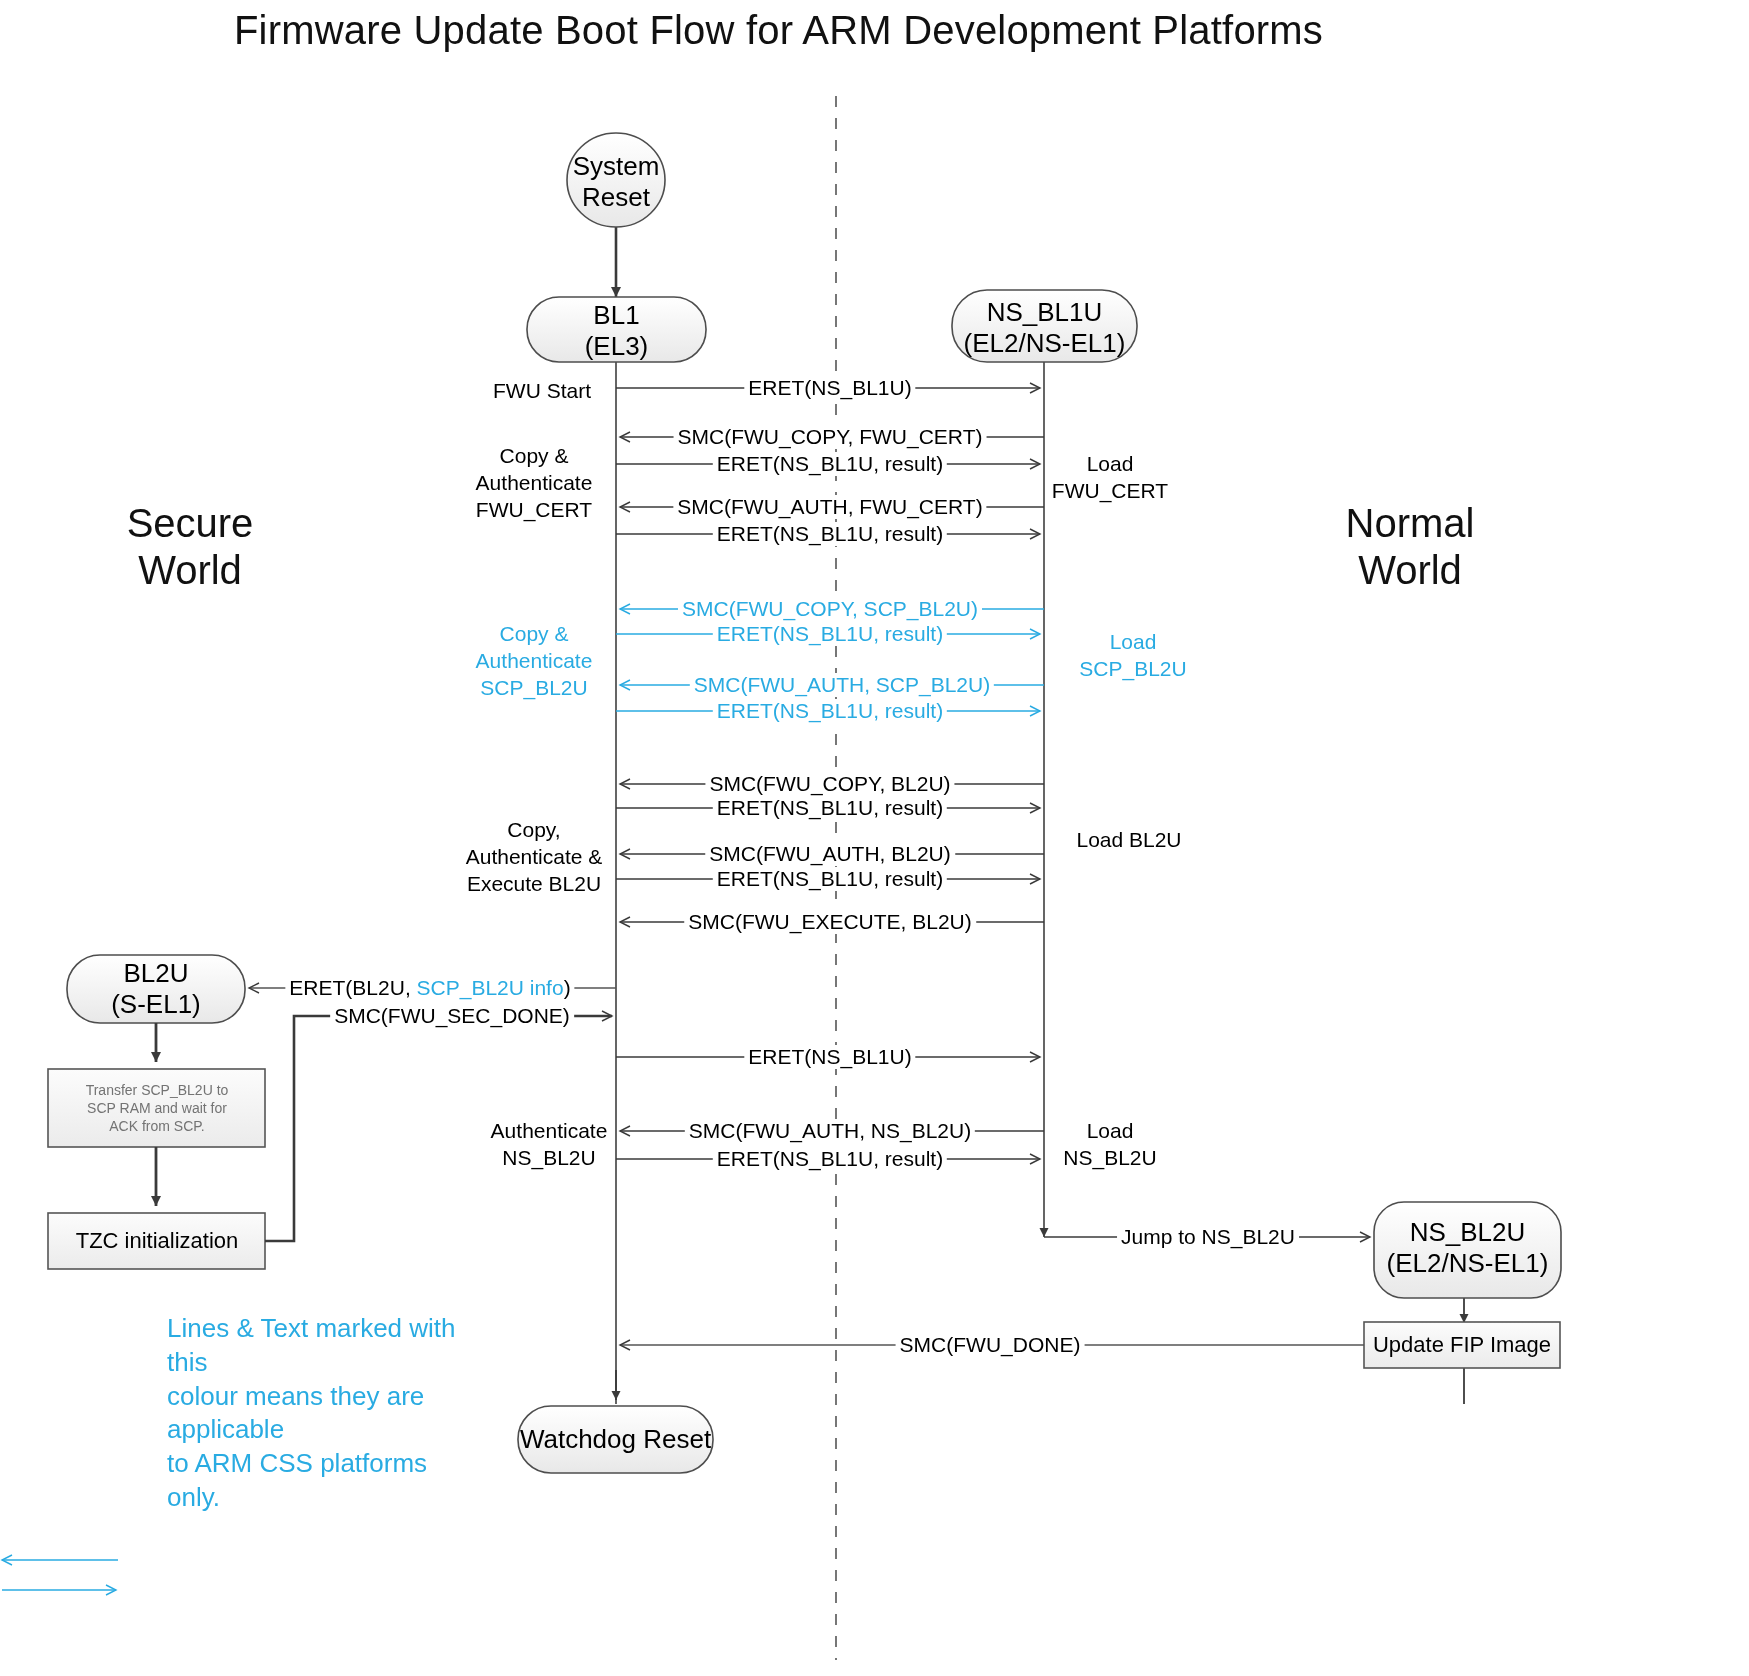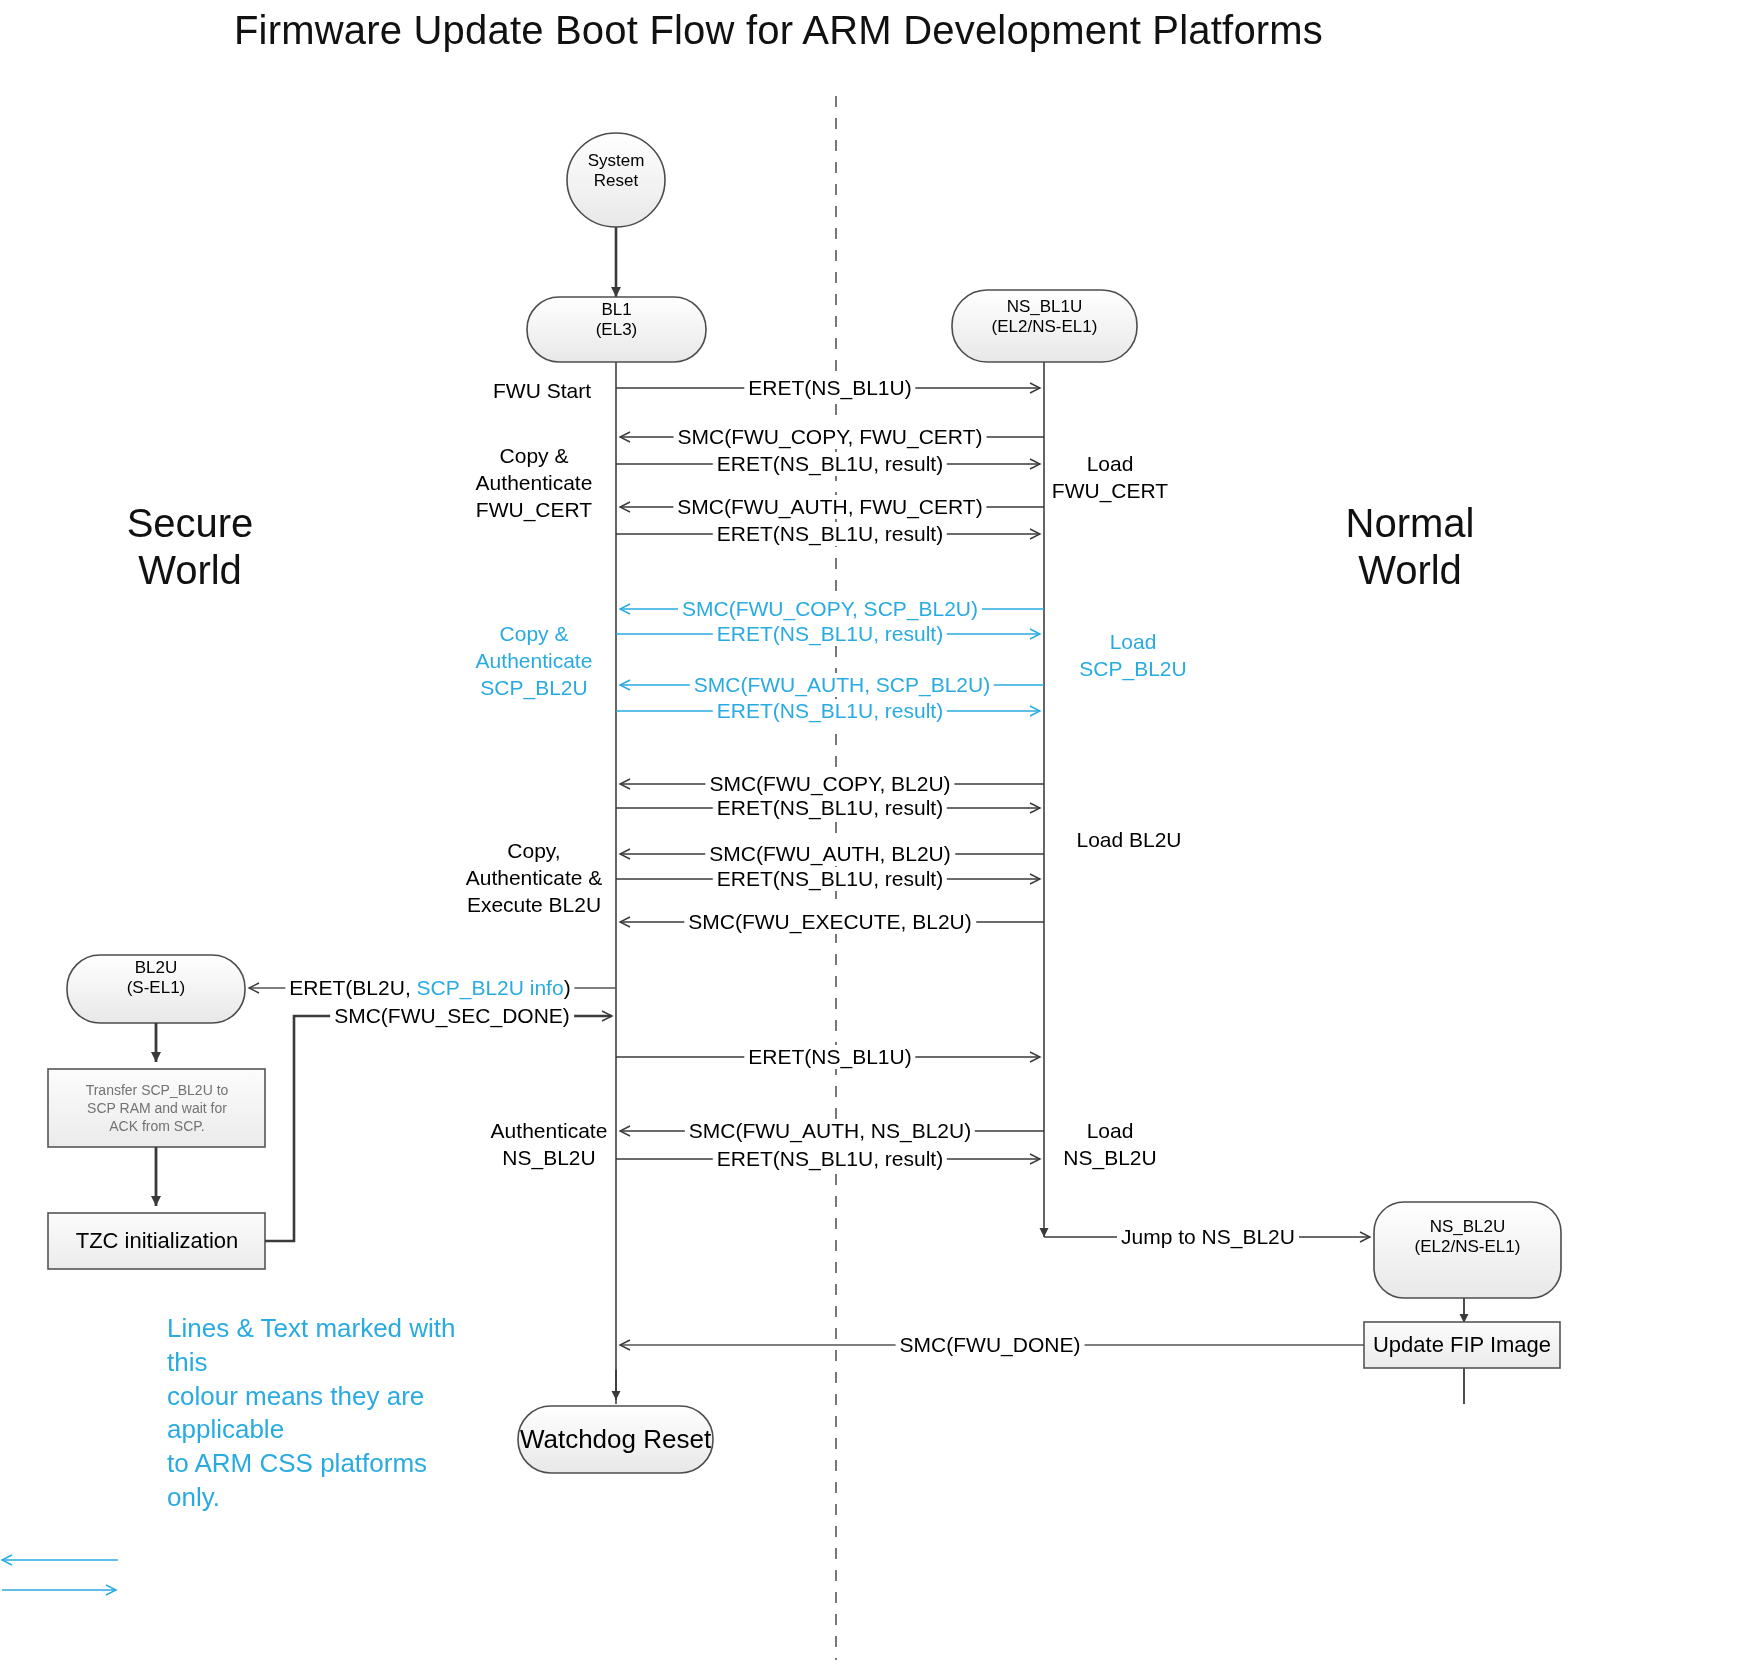--- a/index.html
+++ b/index.html
@@ -2,21 +2,21 @@
 <html><head>
 <meta charset="utf-8">
 <style>
   html,body{margin:0;padding:0;background:#ffffff;}
   body{width:1749px;height:1676px;position:relative;overflow:hidden;
        font-family:"Liberation Sans","DejaVu Sans",sans-serif;color:#000;}
   #stage{position:absolute;left:0;top:0;width:1557px;height:1676px;}
   svg#canvas{position:absolute;left:0;top:0;width:1749px;height:1676px;}
   .ttl{position:absolute;width:100%;text-align:center;top:8px;font-size:40px;color:#111;letter-spacing:.2px;}
   .worldlbl{position:absolute;text-align:center;font-size:40px;color:#111;line-height:1.18;}
-  .nodetxt{position:absolute;text-align:center;font-size:17px;line-height:1.2;color:#000;pointer-events:none;}
+  .nodetxt{position:absolute;text-align:center;font-size:26px;line-height:1.2;color:#000;pointer-events:none;}
   .msg{position:absolute;font-size:21px;color:#000;white-space:nowrap;
        background:#fff;padding:0 4px;transform:translate(-50%,-50%);text-align:center;}
   .msg.cy{color:#29ABE2;}
   .side{position:absolute;font-size:21px;color:#000;text-align:center;line-height:1.28;transform:translate(-50%,-50%);white-space:nowrap;}
   .side.cy{color:#29ABE2;}
   .boxtxt{position:absolute;text-align:center;font-size:14px;line-height:1.3;color:#737373;transform:translate(-50%,-50%);}
   .boxtxt.blk{color:#000;font-size:22px;}
   .legendtxt{position:absolute;font-size:26px;color:#29ABE2;text-align:left;line-height:1.3;transform:translate(-50%,-50%);}
   .mixed{color:#000;}
   .mixed .cyan{color:#29ABE2;}
@@ -199,21 +199,21 @@
   <div class="side" style="left:534px;top:483px;">
     <div>Copy &amp;</div>
     <div>Authenticate</div>
     <div>FWU_CERT</div>
   </div>
   <div class="side cy" style="left:534px;top:661px;">
     <div>Copy &amp;</div>
     <div>Authenticate</div>
     <div>SCP_BL2U</div>
   </div>
-  <div class="side" style="left:534px;top:878px;">
+  <div class="side" style="left:534px;top:857px;">
     <div>Copy,</div>
     <div>Authenticate &amp;</div>
     <div>Execute BL2U</div>
   </div>
   <div class="side" style="left:549px;top:1145px;">
     <div>Authenticate</div>
     <div>NS_BL2U</div>
   </div>
 
   <div class="side" style="left:1110px;top:478px;">

